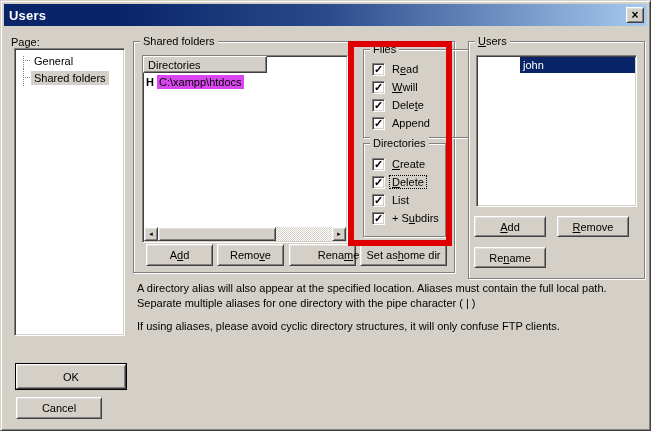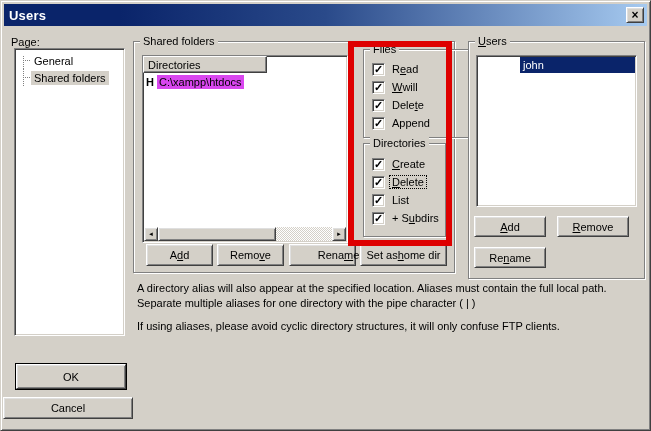--- a/index.html
+++ b/index.html
@@ -267,15 +267,15 @@
       <span class="mn">R</span>
       <span>emove</span>
   </div>
   <div class="btn" style="left:473px;top:246px;width:72px;height:21px;">
     <span>Re</span>
       <span class="mn">n</span>
       <span>ame</span>
   </div>
 
   <div class="btn default" style="left:15px;top:363px;width:110px;height:25px;">OK</div>
-  <div class="btn" style="left:2px;top:396px;width:130px;height:22px;">Cancel</div>
+  <div class="btn" style="left:15px;top:396px;width:86px;height:22px;">Cancel</div>
 
 </div>
 
 </body></html>

